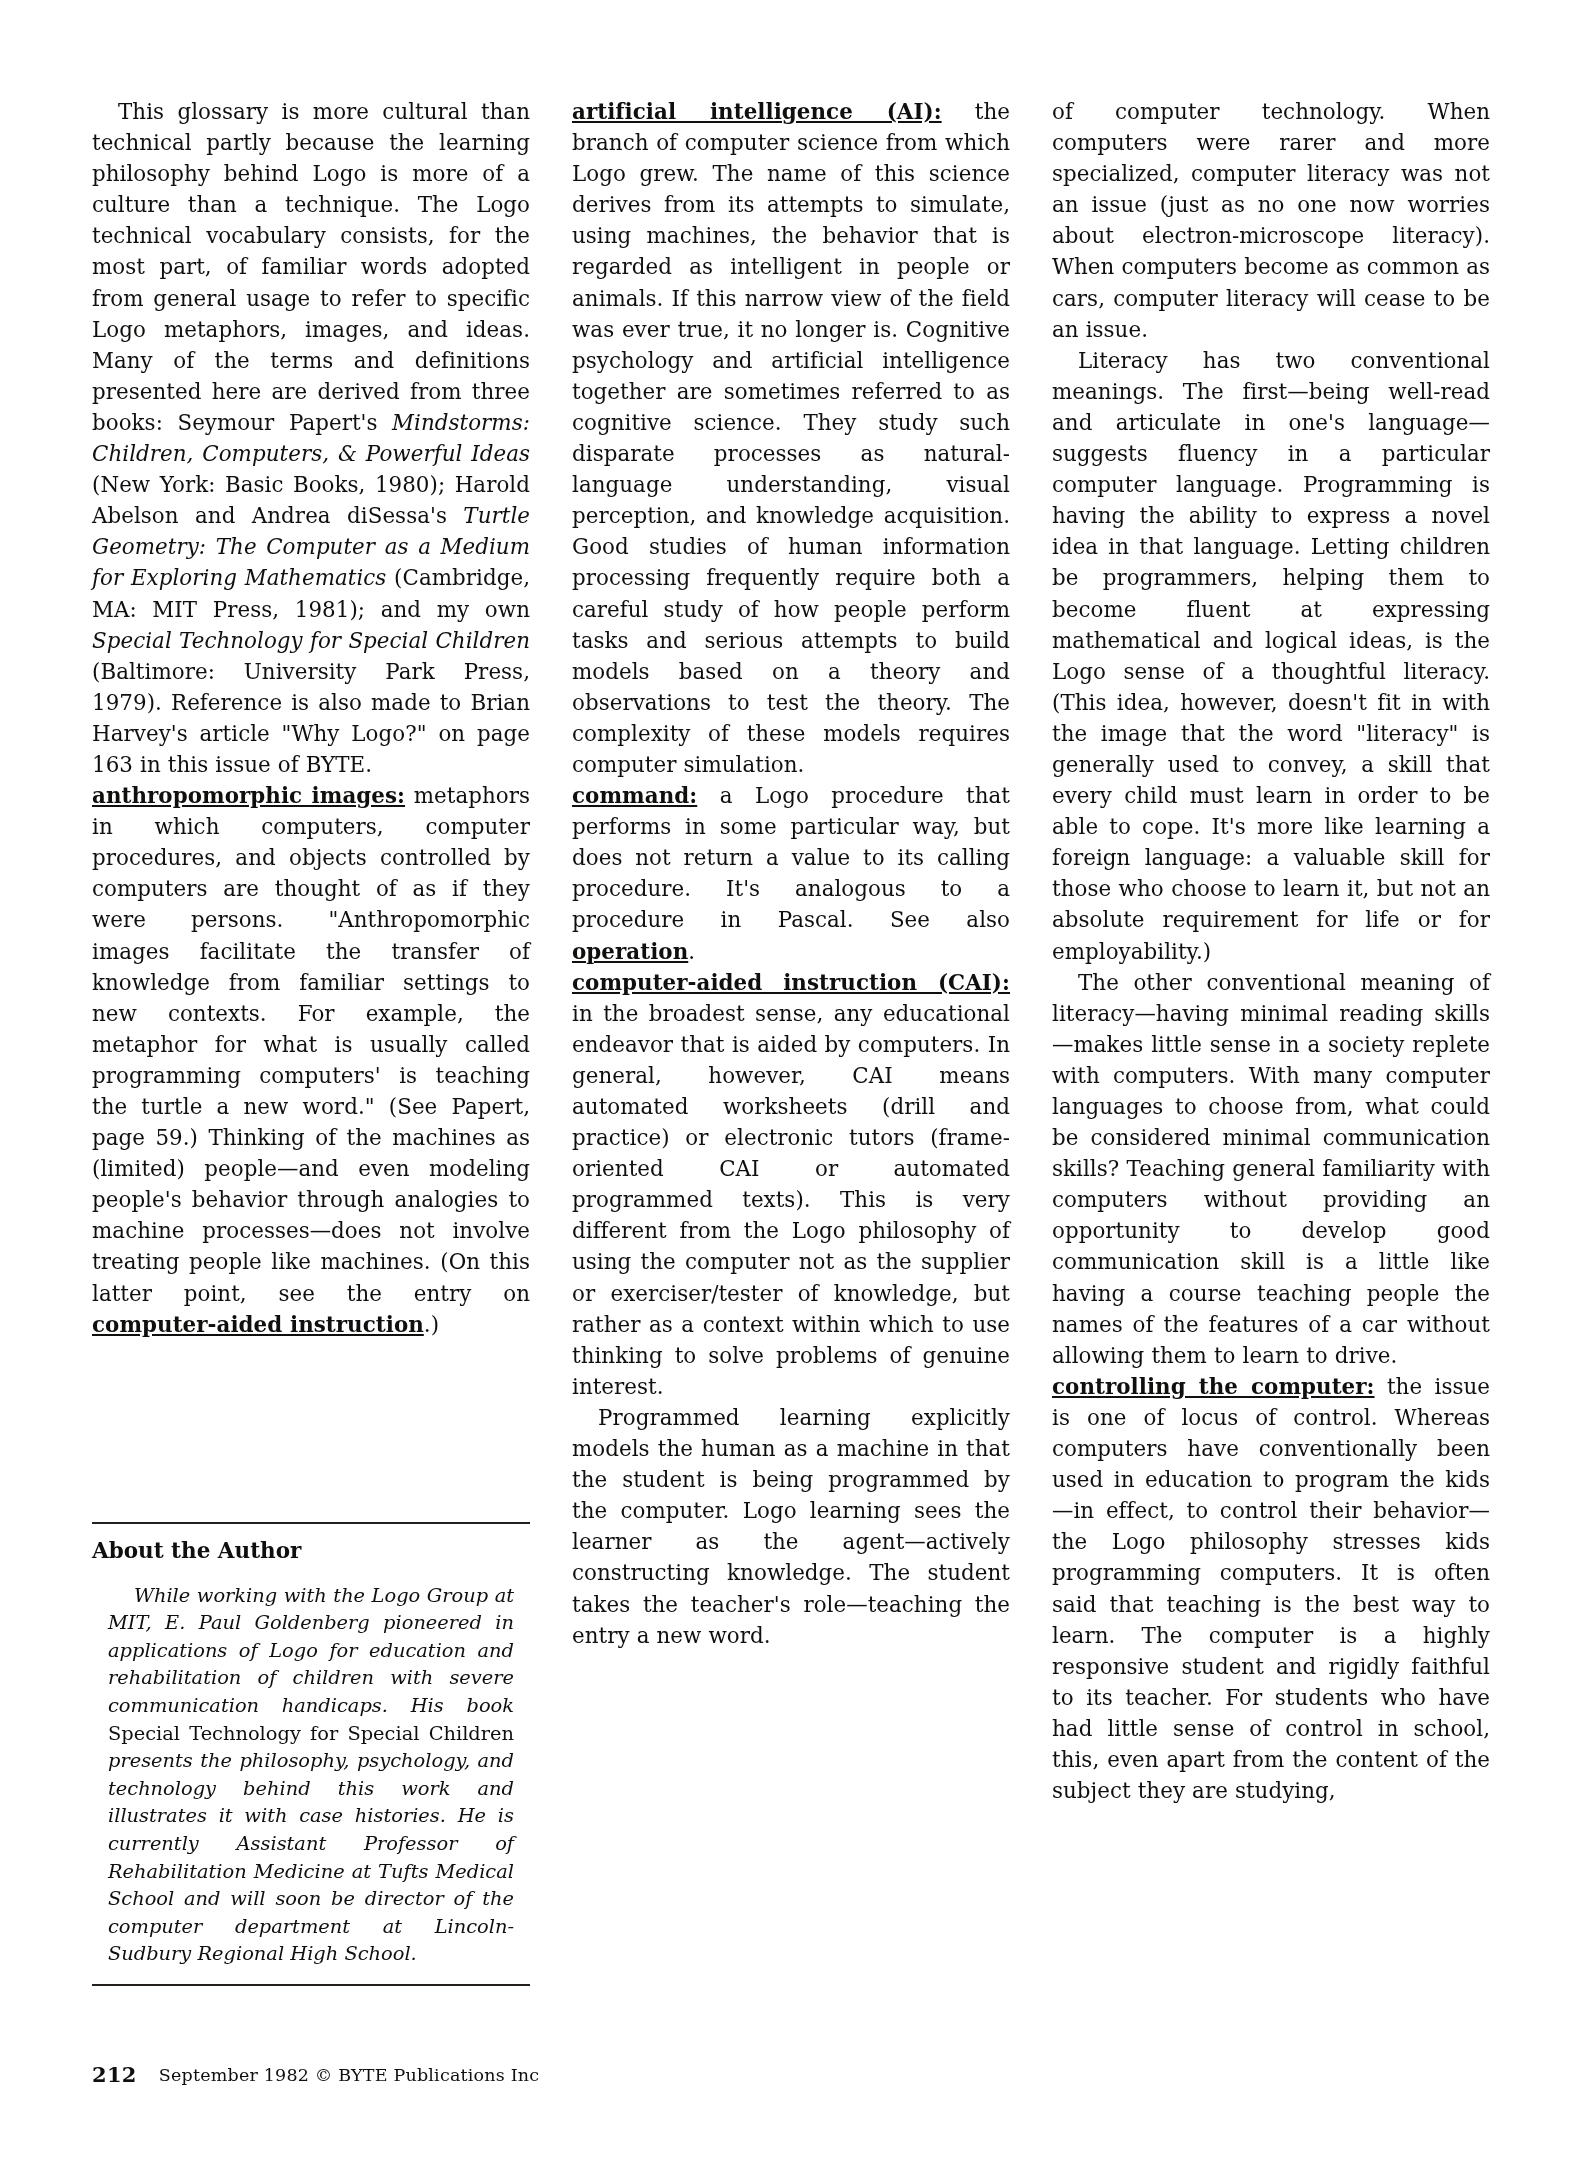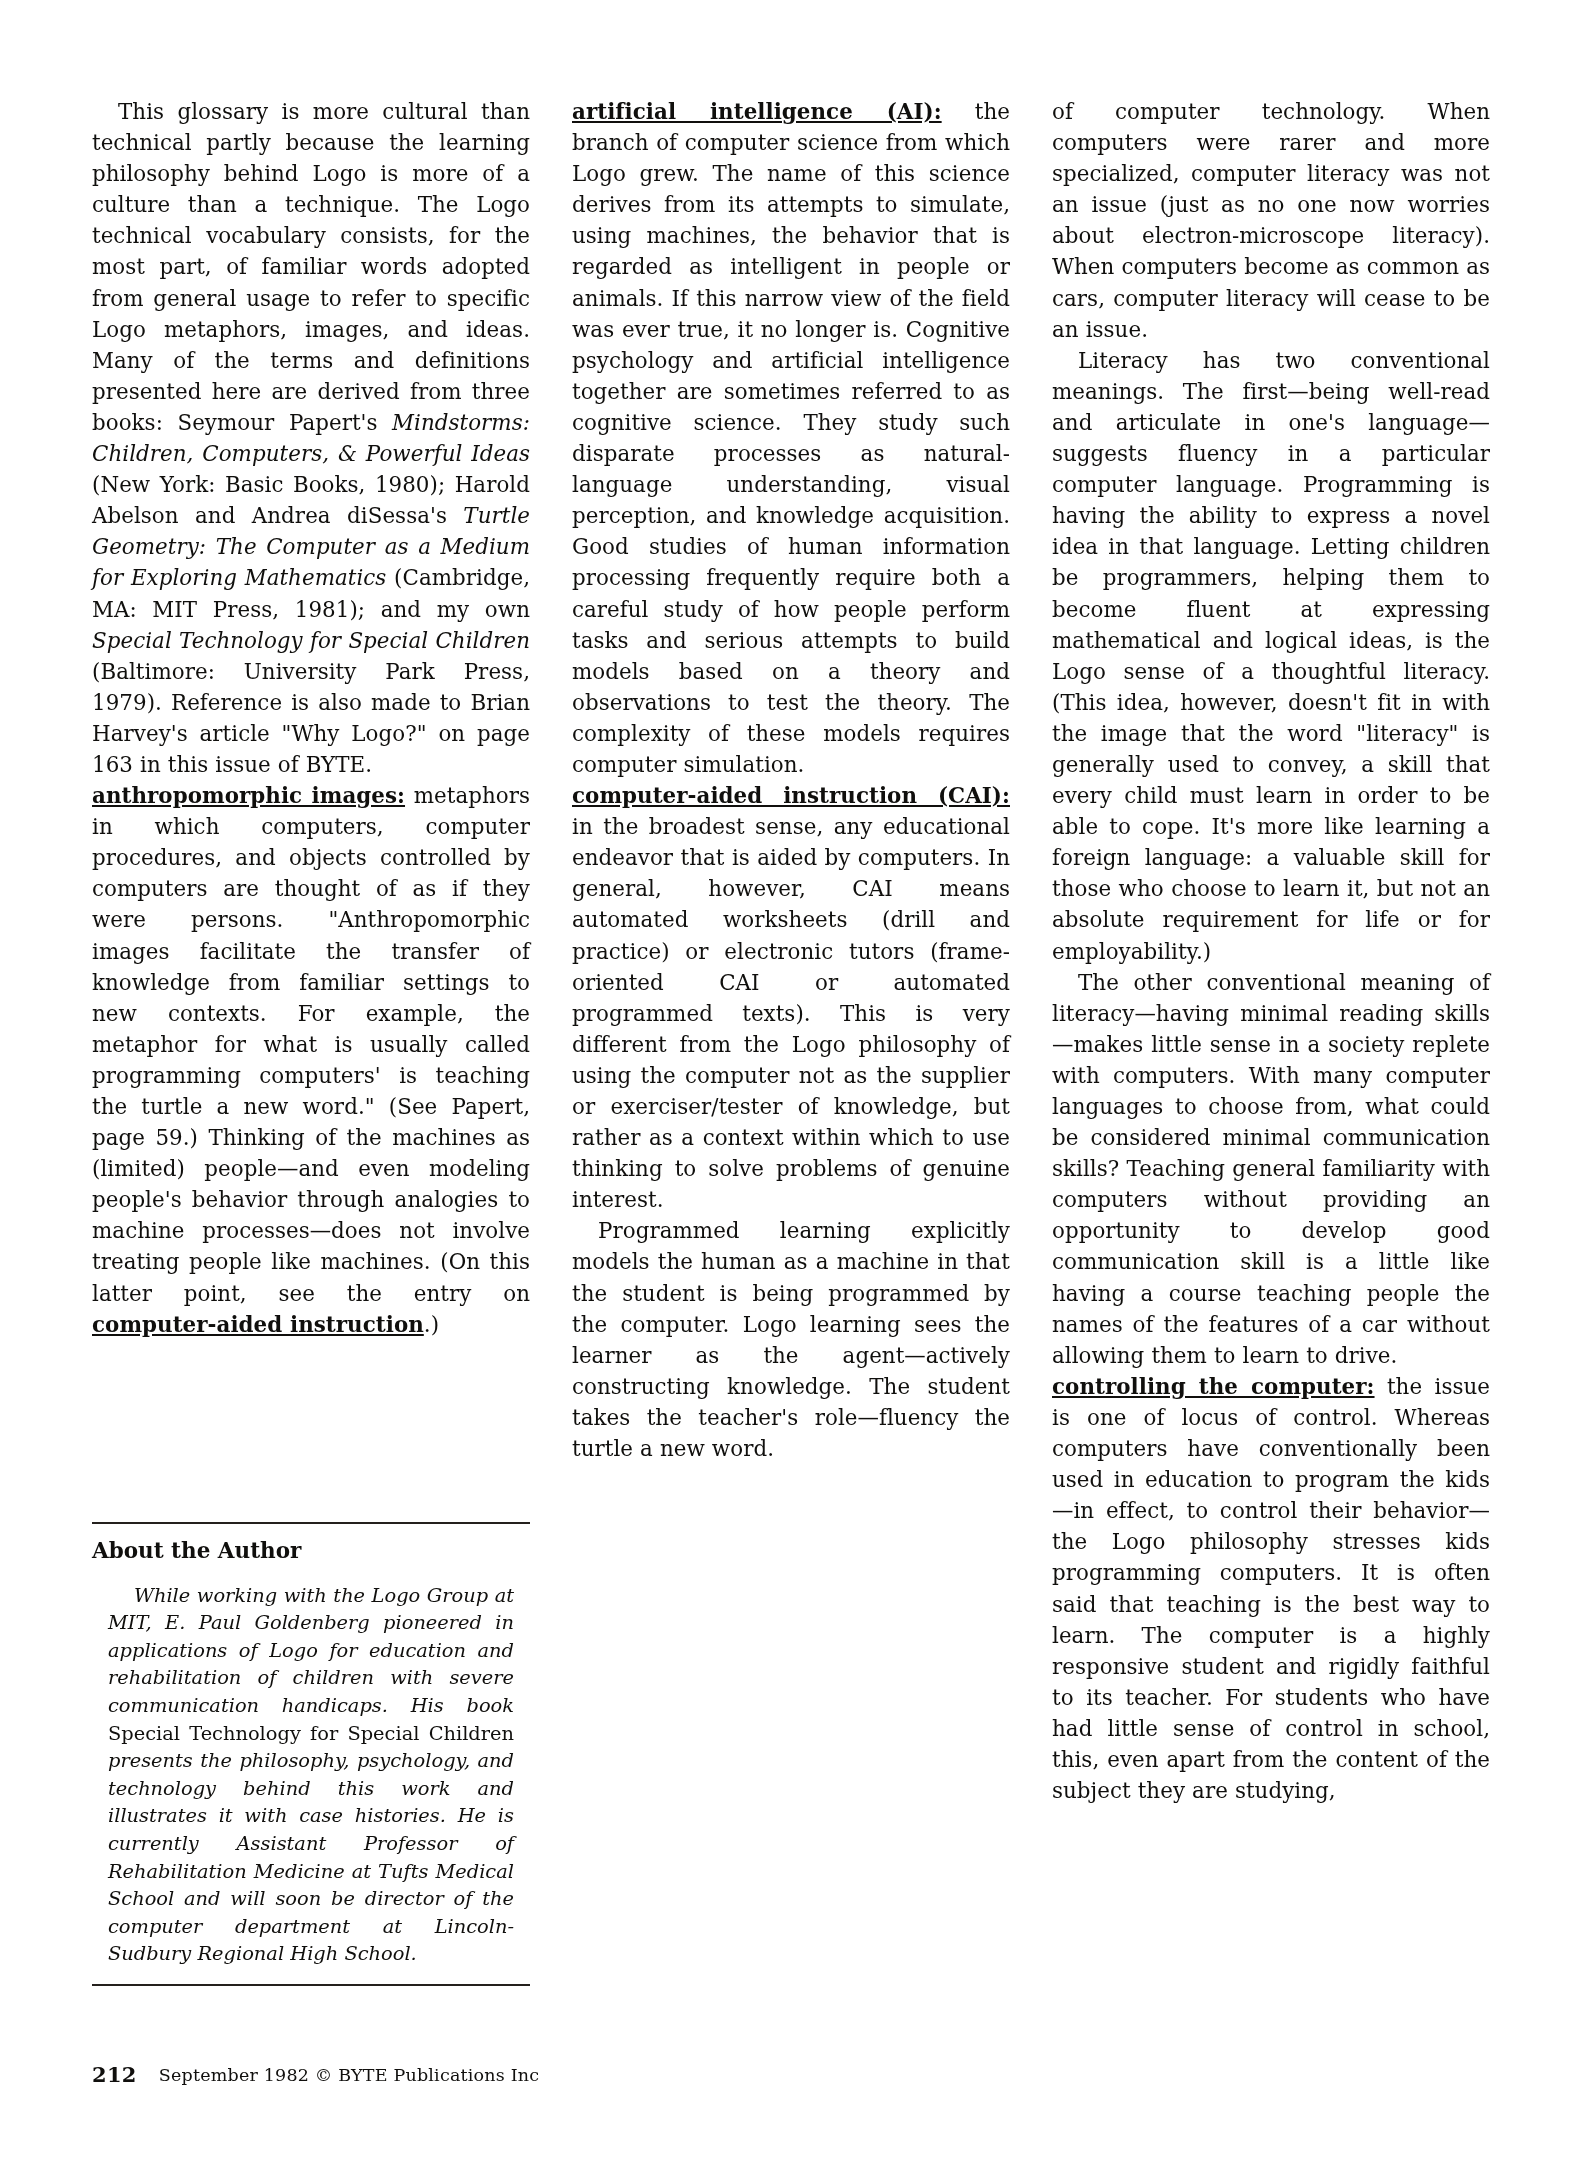--- a/index.html
+++ b/index.html
@@ -115,24 +115,25 @@
         <p class="author-text"><span>While working with the Logo Group at MIT, E. Paul Goldenberg pioneered in applications of Logo for education and rehabilitation of children with severe communication handicaps. His book </span><span class="roman">Special Technology for Special Children</span><span> presents the philosophy, psychology, and technology behind this work and illustrates it with case histories. He is currently Assistant Professor of Rehabilitation Medicine at Tufts Medical School and will soon be director of the computer department at Lincoln-Sudbury Regional High School.</span></p>
         <div class="rule bottom"></div>
       </div>
 
     </div>
 
     <div class="col">
 
       <p class="body"><b>artificial intelligence (AI):</b><span> the branch of computer science from which Logo grew. The name of this science derives from its attempts to simulate, using machines, the behavior that is regarded as intelligent in people or animals. If this narrow view of the field was ever true, it no longer is. Cognitive psychology and artificial intelligence together are sometimes referred to as cognitive science. They study such disparate processes as natural-language understanding, visual perception, and knowledge acquisition. Good studies of human information processing frequently require both a careful study of how people perform tasks and serious attempts to build models based on a theory and observations to test the theory. The complexity of these models requires computer simulation.</span></p>
 
+      <p class="body gapbig"><b>command:</b><span> a Logo procedure that performs in some particular way, but does not return a value to its calling procedure. It's analogous to a procedure in Pascal. See also </span><b>operation</b><span>.</span></p>
 
       <p class="body gapmid"><b>computer-aided instruction (CAI):</b><span> in the broadest sense, any educational endeavor that is aided by computers. In general, however, CAI means automated worksheets (drill and practice) or electronic tutors (frame-oriented CAI or automated programmed texts). This is very different from the Logo philosophy of using the computer not as the supplier or exerciser/tester of knowledge, but rather as a context within which to use thinking to solve problems of genuine interest.</span></p>
 
-      <p class="body indent">Programmed learning explicitly models the human as a machine in that the student is being programmed by the computer. Logo learning sees the learner as the agent—actively constructing knowledge. The student takes the teacher's role—fluency the turtle a new word.</p>
+      <p class="body indent">Programmed learning explicitly models the human as a machine in that the student is being programmed by the computer. Logo learning sees the learner as the agent—actively constructing knowledge. The student takes the teacher's role—teaching the entry a new word.</p>
 
 
     </div>
 
     <div class="col">
 
       <p class="body">of computer technology. When computers were rarer and more specialized, computer literacy was not an issue (just as no one now worries about electron-microscope literacy). When computers become as common as cars, computer literacy will cease to be an issue.</p>
 
       <p class="body indent">Literacy has two conventional meanings. The first—being well-read and articulate in one's language—suggests fluency in a particular computer language. Programming is having the ability to express a novel idea in that language. Letting children be programmers, helping them to become fluent at expressing mathematical and logical ideas, is the Logo sense of a thoughtful literacy. (This idea, however, doesn't fit in with the image that the word "literacy" is generally used to convey, a skill that every child must learn in order to be able to cope. It's more like learning a foreign language: a valuable skill for those who choose to learn it, but not an absolute requirement for life or for employability.)</p>
 

